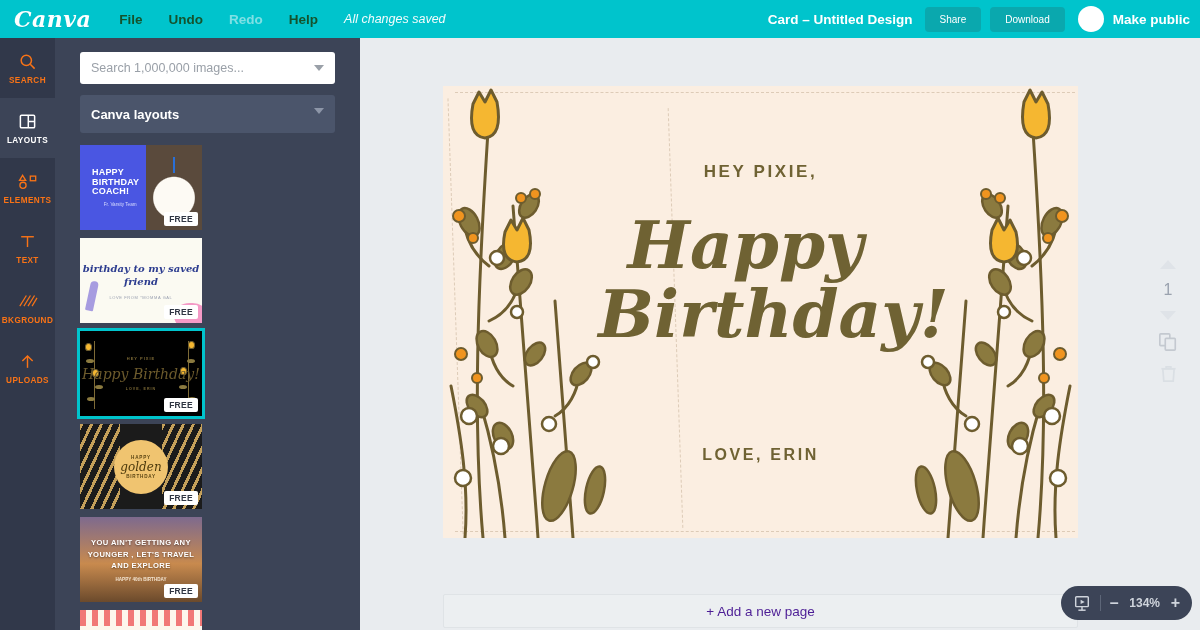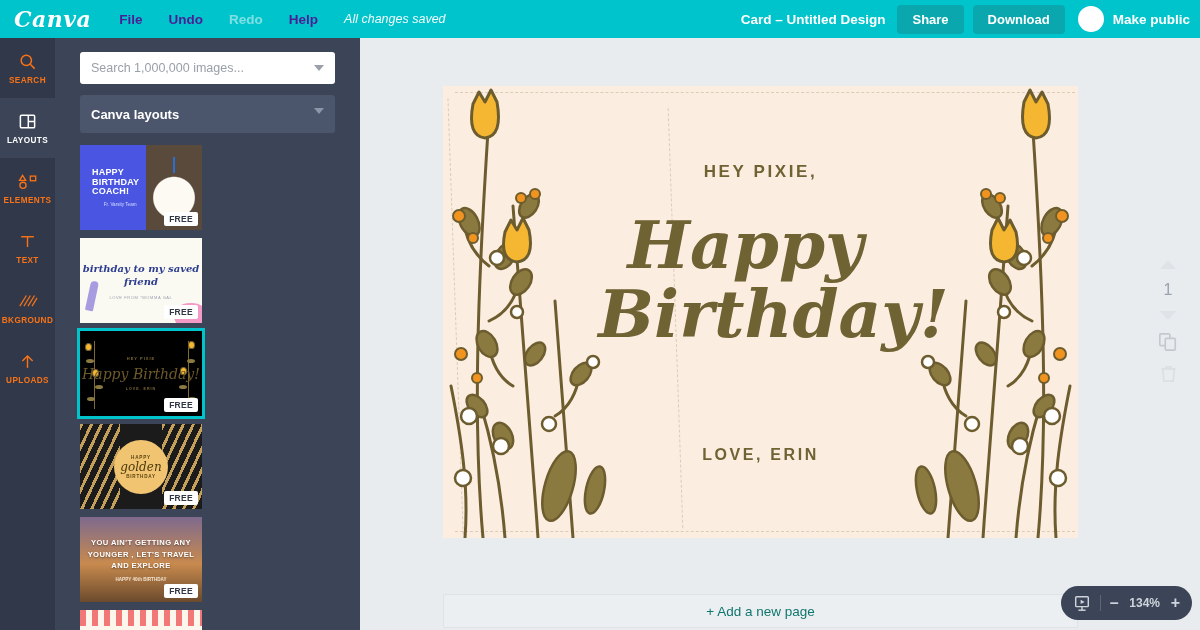--- a/index.html
+++ b/index.html
@@ -18,38 +18,38 @@
     z-index: 40;
   }
   .logo {
     font-family: "DejaVu Serif", serif;
     font-style: italic; font-weight: bold;
     color: #fff; font-size: 22px; letter-spacing: .5px;
     margin-left: 14px; margin-right: 28px;
     text-shadow: 0 1px 0 rgba(0,0,0,.06);
   }
   .menu-item {
-    color: #4c1d95; font-size: 13.5px; font-weight: bold;
+    color: #14532d; font-size: 13.5px; font-weight: bold;
     margin-right: 26px; cursor: pointer; white-space: nowrap;
   }
   .menu-item.disabled { color: #7fe0e4; }
   .saved-note {
     color: #ffffff; font-size: 12.5px; font-style: italic;
     opacity: .95; white-space: nowrap;
   }
   .topbar-right {
     position: absolute; right: 10px; top: 0; height: 38px;
     display: flex; align-items: center; gap: 9px;
   }
   .doc-title {
     color: #fff; font-size: 13.5px; font-weight: bold; margin-right: 3px;
     white-space: nowrap;
   }
   .tb-btn {
-    background: #0aa8ae; color: #fff; font-size: 13px; font-weight: bold;
+    background: #0aa8ae; color: #fff; font-size: 10px; font-weight: normal;
     border: none; border-radius: 4px; padding: 7px 15px; cursor: pointer;
     white-space: nowrap;
   }
   .toggle-knob {
     width: 26px; height: 26px; border-radius: 50%; background: #fff;
     cursor: pointer; flex: none; margin-left: 4px;
   }
   .make-public { color: #fff; font-size: 13.5px; font-weight: bold; white-space: nowrap; }
 
   
@@ -215,21 +215,21 @@
     display: flex; flex-direction: column; align-items: center; gap: 12px;
   }
   .pc-item { color: #c4c9d0; cursor: pointer; display: flex; align-items: center; justify-content: center; }
   .pc-num { color: #9aa2ae; font-size: 16px; }
 
   
   .addpage {
     position: absolute; left: 83px; bottom: 2px; width: 1200px; max-width: 635px;
     height: 34px; background: #eceff1; border: 1px solid #dfe3e6; border-radius: 2px;
     display: flex; align-items: center; justify-content: center;
-    color: #0f766e; font-size: 13.5px; cursor: pointer;
+    color: #4c1d95; font-size: 13.5px; cursor: pointer;
   }
 
   
   .zoombar {
     position: absolute; right: 8px; bottom: 10px; height: 34px;
     background: #3c4457; border-radius: 17px; display: flex; align-items: center;
     padding: 0 12px; gap: 9px; z-index: 50;
   }
   .zoombar .divider { width: 1px; height: 16px; background: #5d6678; }
   .zb-ico { color: #cfd4dc; display: flex; align-items: center; cursor: pointer; }

